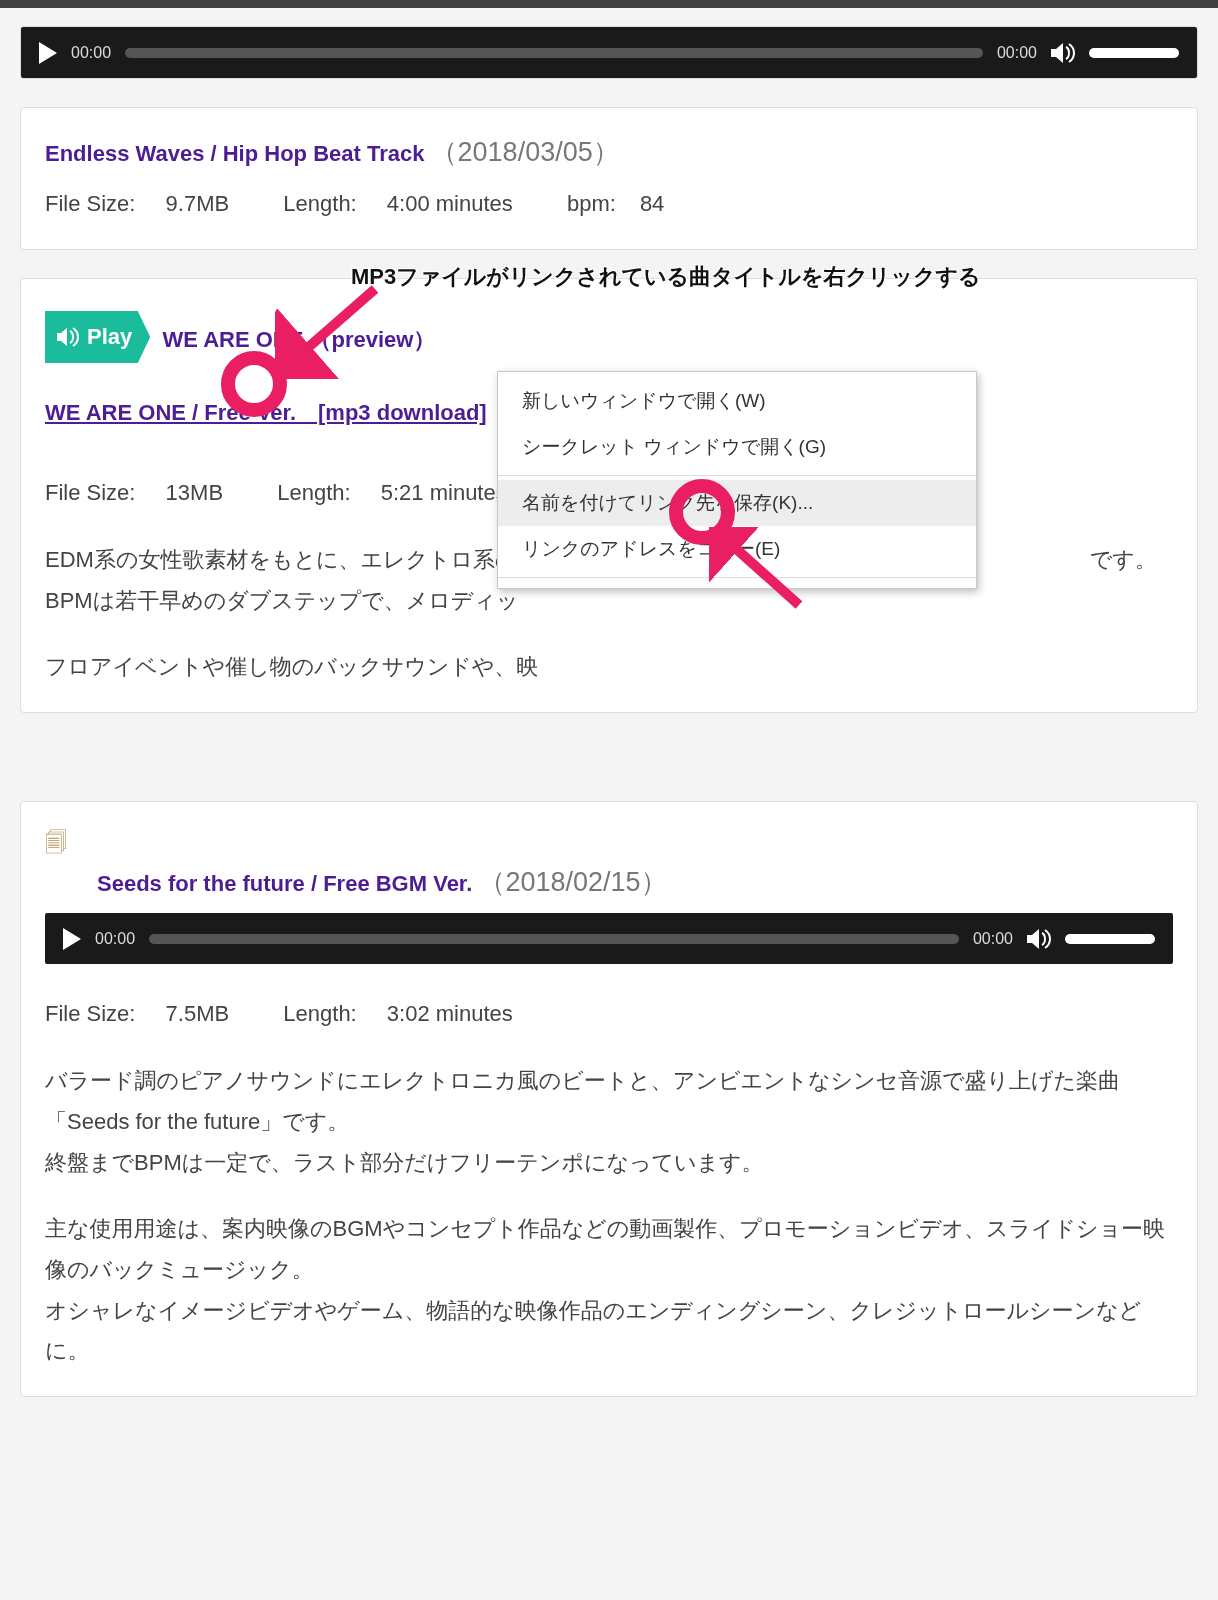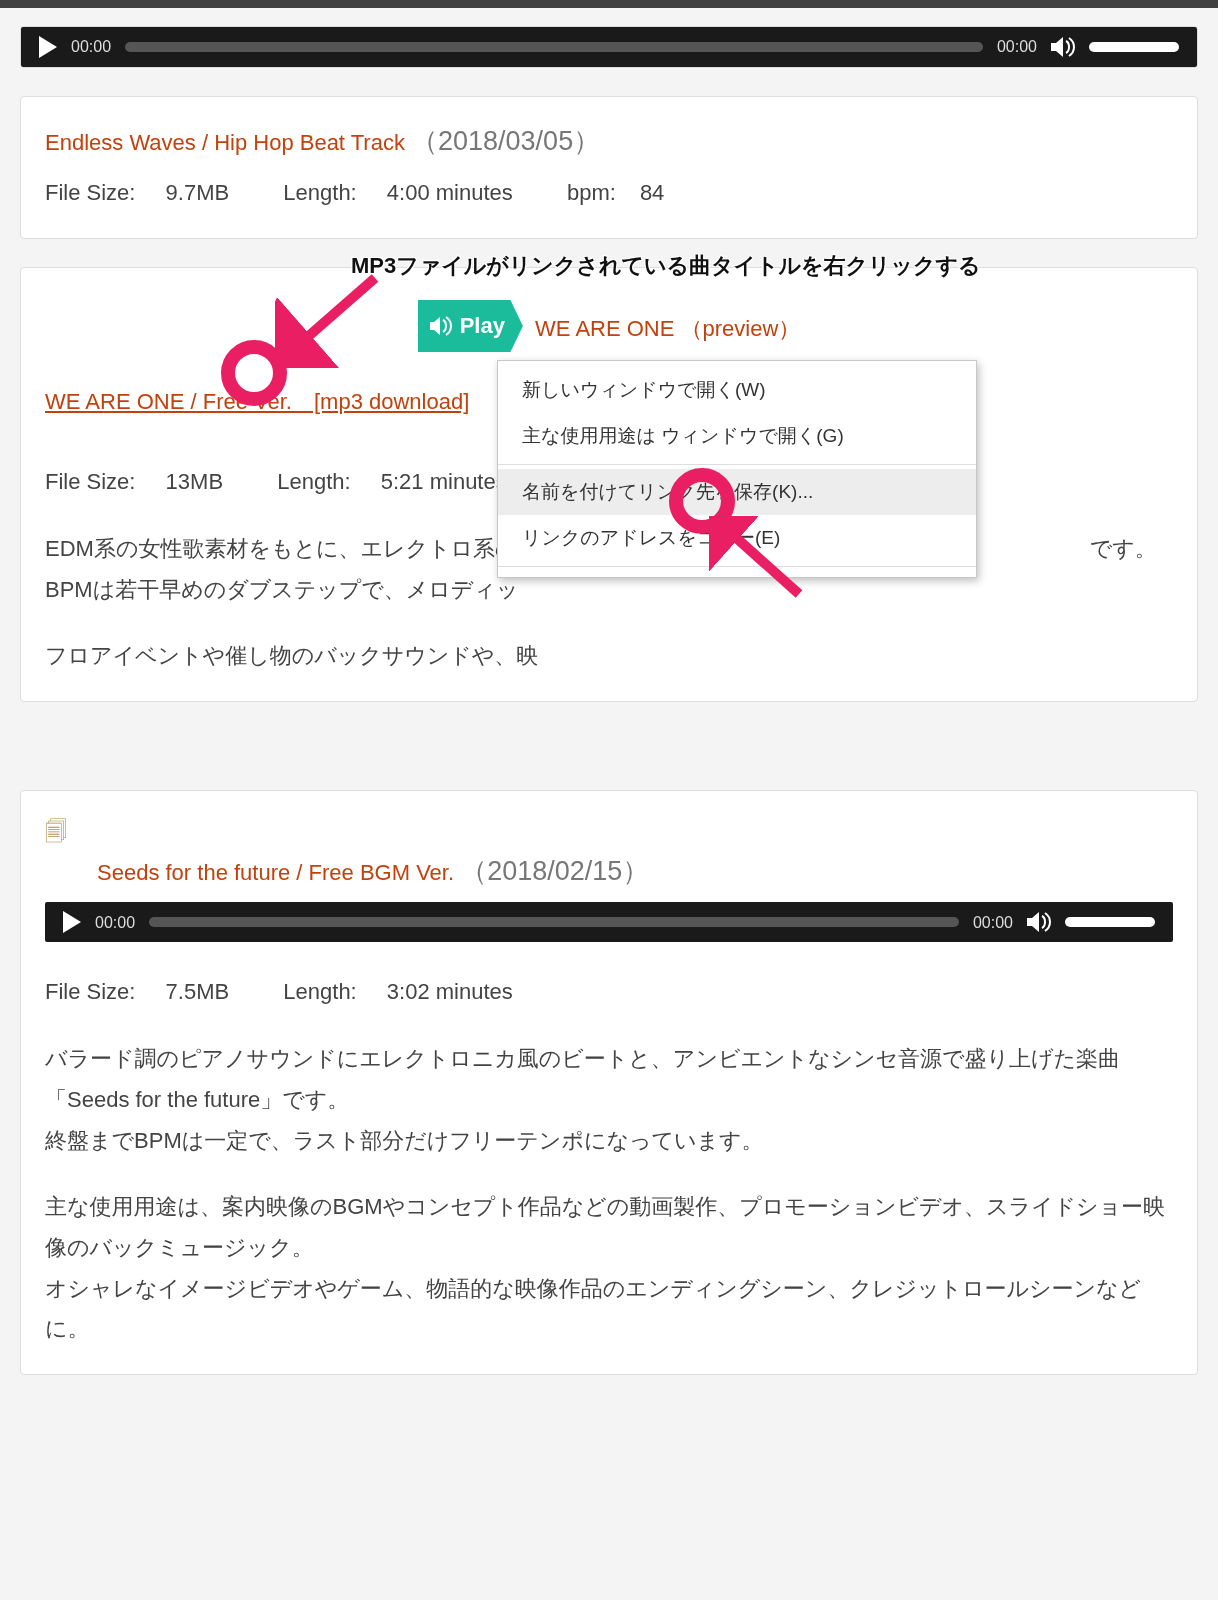--- a/index.html
+++ b/index.html
@@ -22,21 +22,21 @@
     border-radius: 4px;
     margin-bottom: 28px;
     padding: 20px 24px 24px 24px;
     font-size: 22px;
     line-height: 1.85;
     color: #444;
     position: relative;
   }
   .audio-player {
     background: #1a1a1a;
-    height: 40px;
+    height: 51px;
     display: flex;
     align-items: center;
     padding: 0 18px;
     gap: 14px;
     border-radius: 2px;
     margin: -20px -24px 0 -24px;
   }
   .card .audio-player.inner { margin: 6px 0 24px 0; border-radius: 2px; }
   .play-triangle {
     width: 0; height: 0;
@@ -51,22 +51,22 @@
     height: 10px;
     background: #555;
     border-radius: 5px;
   }
   .vol-icon { display: inline-flex; align-items: center; }
   .vol-bar {
     width: 90px; height: 10px;
     background: #fff; border-radius: 5px;
   }
   .title-link {
-    color: #c2410c;
-    font-weight: normal;
+    color: #4c1d95;
+    font-weight: bold;
     font-size: 22px;
     text-decoration: none;
   }
   .title-link.u { text-decoration: underline; }
   .date { color: #777; font-size: 27px; }
   .meta-row { margin-top: 6px; font-size: 22px; color: #444; }
   .meta-row span { margin-right: 24px; }
 
   .play-badge {
     display: inline-flex;
@@ -169,21 +169,21 @@
     <span><span>File Size:</span> <span>9.7MB</span></span>
     <span><span>Length:</span> <span>4:00 minutes</span></span>
     <span><span>bpm:</span><span>84</span></span>
   </div>
 </div>
 
 <div class="card second">
 
   <div class="annotation" style="top:-22px; left:330px;">MP3ファイルがリンクされている曲タイトルを右クリックする</div>
 
-  <div style="margin-top:8px;text-align:center;">
+  <div style="margin-top:8px;">
     <span class="play-badge">
       <span class="play-badge-icon">
         <svg width="22" height="20" viewBox="0 0 22 20">
             <path fill="#fff" d="M0 6h4l6-5v18l-6-5H0z"></path>
             <path fill="none" stroke="#fff" stroke-width="2" d="M13 4c2 1 3 3 3 6s-1 5-3 6M16 1c3 2 5 5 5 9s-2 7-5 9"></path>
           </svg>
       </span>
       <span>Play</span>
     </span>
     <a class="title-link" href="#">WE ARE ONE （preview）</a>
@@ -218,21 +218,21 @@
         </marker>
       </defs>
     <line x1="100" y1="10" x2="20" y2="80" stroke="#e91e63" stroke-width="10" marker-end="url(#ah1)"></line>
   </svg>
 
   <div class="ctx-menu" style="top:92px; left:476px;">
     <div class="ctx-item">
         <span>新しいウィンドウで開く(W)</span>
       </div>
     <div class="ctx-item">
-        <span>主な使用用途は ウィンドウで開く(G)</span>
+        <span>シークレット ウィンドウで開く(G)</span>
       </div>
     <div class="ctx-sep"></div>
     <div class="ctx-item hover">
         <span>名前を付けてリンク先を保存(K)...</span>
       </div>
     <div class="ctx-item">
         <span>リンクのアドレスをコピー(E)</span>
       </div>
     <div class="ctx-sep"></div>
   </div>

